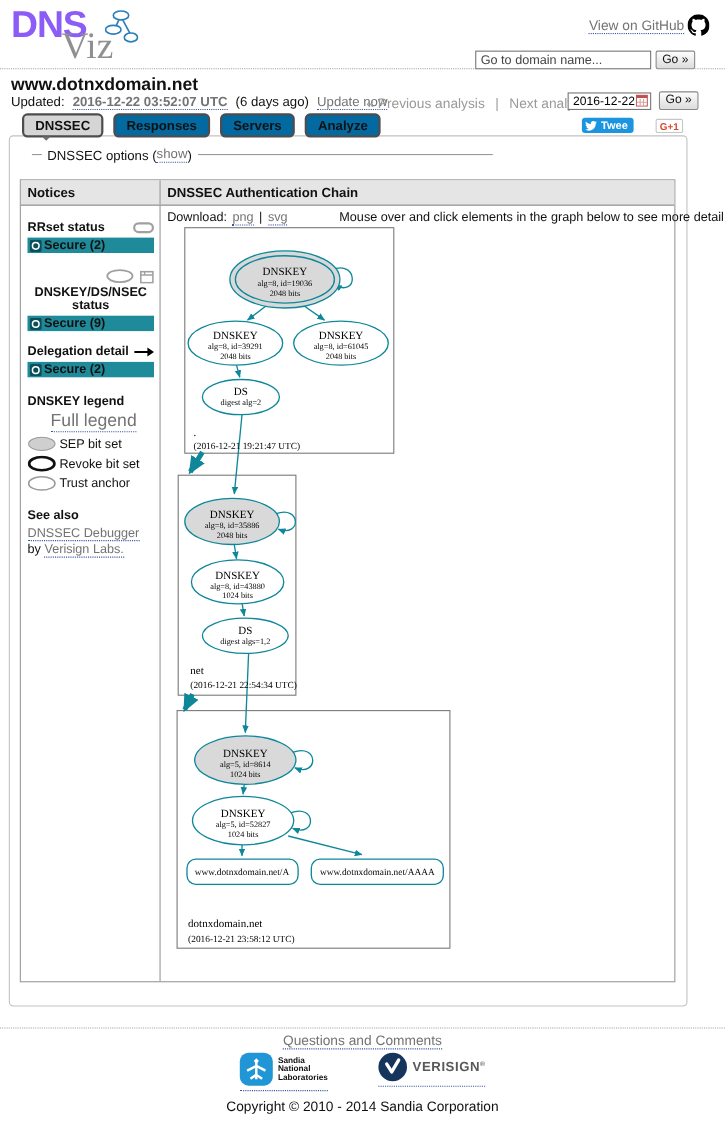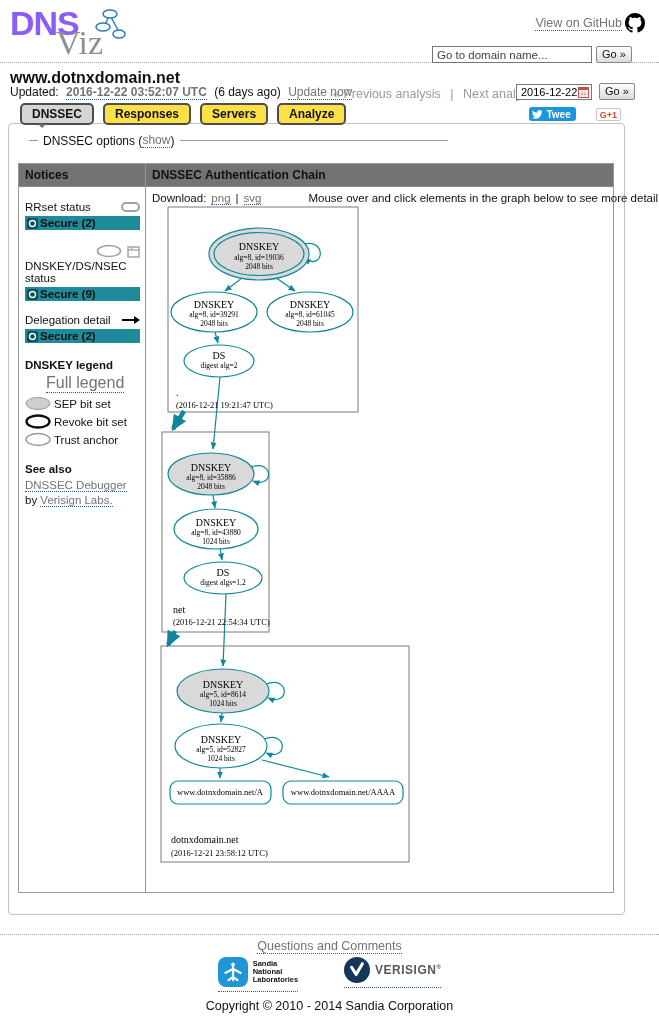--- a/index.html
+++ b/index.html
@@ -32,43 +32,43 @@
   .analysis-nav { position:absolute; left:330px; top:87px; color:#9a9a9a; font-size:12.5px; }
   .analysis-nav span { margin:0 3px; }
   .date-ctrl { position:absolute; left:516px; top:83px; display:flex; align-items:center; }
   .date-wrap { position:relative; }
   .date-wrap input { width:76px; height:16px; border:1px solid #777; font-size:11px; padding:1px 14px 1px 4px; font-family:"Liberation Sans",sans-serif; }
   .cal-ico { position:absolute; right:3px; top:3px; }
   .date-ctrl .go-btn { margin-left:7px; }
 
   
   .tabs { position:absolute; left:20px; top:103px; display:flex; gap:9px; z-index:2; }
-  .tab { border:2px solid #4d4d4d; border-radius:5px; background:#fde047; font-weight:bold; font-size:12px; padding:2px 10px; line-height:14px; cursor:pointer; }
+  .tab { border:2px solid #4d4d4d; border-radius:5px; background:#0369a1; font-weight:bold; font-size:12px; padding:2px 10px; line-height:14px; cursor:pointer; }
   .tab.active { background:#d5d5d5; position:relative; }
   .tab.active::after { content:""; position:absolute; left:16px; bottom:-9px; border:4px solid transparent; border-top-color:#707070; }
   .social { position:absolute; right:38px; top:107px; display:flex; gap:20px; align-items:center; z-index:2; }
   .tweet { background:#1b95e0; color:#fff; font-size:10px; font-weight:bold; border-radius:3px; padding:1px 5px 1px 3px; display:flex; align-items:center; gap:3px; height:14px; cursor:pointer; }
   .gplus { border:1px solid #c6c6c6; background:#fff; border-radius:2px; font-size:9px; font-weight:bold; color:#d6492f; padding:0 3px; height:13px; line-height:13px; cursor:pointer; }
 
   
   .panel { position:absolute; left:8px; top:123px; width:617px; height:792px; border:1px solid #c2c2c2; border-radius:4px; background:#fff; }
   .options-line { position:absolute; left:20px; top:9px; display:flex; align-items:center; font-size:12px; }
   .options-line .pre-dash { width:9px; border-top:1px solid #999; margin-right:5px; }
   .options-line .fline { width:268px; border-top:1px solid #999; margin-left:6px; }
 
   .ntable { position:absolute; left:9px; top:39px; width:596px; height:730px; border:1px solid #999; display:flex; flex-direction:column; background:#fff; }
-  .thead { display:flex; background:#737373; border-bottom:1px solid #8a8a8a; font-weight:bold; font-size:12px; }
+  .thead { display:flex; background:#e5e5e5; border-bottom:1px solid #8a8a8a; font-weight:bold; font-size:12px; }
   .th-left { width:127px; padding:4px 6px; border-right:1px solid #999; }
   .th-right { flex:1; padding:4px 6px; }
   .tbody { display:flex; flex:1; }
   .col-left { width:127px; border-right:1px solid #999; padding:14px 5px 0 6px; font-size:11.5px; }
   .col-right { flex:1; position:relative; font-size:11.5px; }
 
   
-  .notice-head { display:flex; justify-content:space-between; align-items:center; font-weight:normal; }
+  .notice-head { display:flex; justify-content:space-between; align-items:center; font-weight:bold;text-align:center; }
   .icons-right { display:flex; justify-content:flex-end; align-items:center; gap:5px; margin-top:14px; }
   .status-bar { display:flex; align-items:center; gap:2px; background:#1f8a99; font-weight:bold; font-size:11.5px; padding:1px 2px; margin-top:3px; cursor:pointer; }
   .sec { margin-top:13px; }
   .legend-title { font-weight:bold; margin-top:16px; }
   .full-legend { display:inline-block; margin-top:3px; font-size:16px;margin-left:21px; }
   .legend-row { display:flex; align-items:center; gap:2px; margin-top:3px; }
   .see-also { font-weight:bold; margin-top:16px; }
   .see-links { margin-top:3px; line-height:15px; }
 
   

